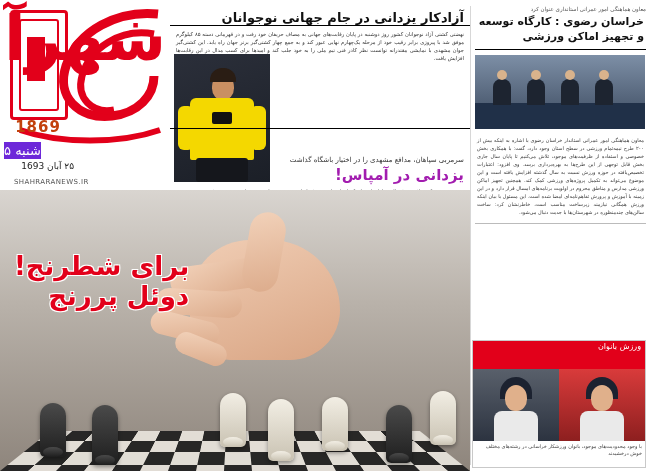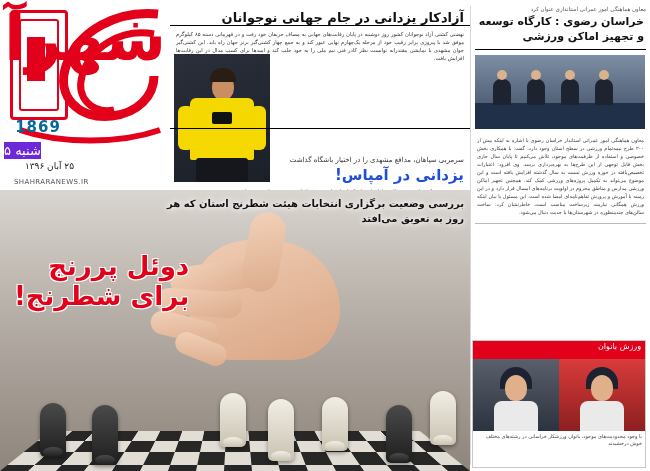--- a/index.html
+++ b/index.html
@@ -6,58 +6,58 @@
   body{width:650px;height:471px;font-family:"DejaVu Sans",sans-serif;overflow:hidden;}
   .page{position:relative;width:650px;height:471px;background:#ffffff;}
 
   
   .masthead{position:absolute;left:0;top:0;width:170px;height:190px;background:#ffffff;}
   .logo-swoosh{position:absolute;left:8px;top:4px;width:156px;height:150px;}
   .logo-word{position:absolute;right:4px;top:8px;font-size:62px;line-height:1;color:#e2001a;font-weight:bold;font-family:"DejaVu Sans",sans-serif;direction:rtl;letter-spacing:-2px;}
   .red-frame{position:absolute;left:10px;top:10px;width:52px;height:104px;border:3px solid #e2001a;border-radius:4px;}
   .red-frame .inner{position:absolute;left:6px;top:6px;right:6px;bottom:6px;border:2px solid #e2001a;border-radius:3px;}
   .red-frame .sq{position:absolute;left:14px;top:24px;width:18px;height:44px;background:#e2001a;}
-  .issue-no{position:absolute;left:12px;top:118px;width:52px;text-align:center;font-size:15px;font-weight:bold;color:#0369a1;letter-spacing:1px;}
+  .issue-no{position:absolute;left:12px;top:118px;width:52px;text-align:center;font-size:15px;font-weight:bold;color:#c2410c;letter-spacing:1px;}
   .date-box{position:absolute;left:4px;top:140px;width:70px;height:46px;}
   .date-box .rev{background:#6d28d9;color:#fff;font-size:13px;padding:1px 0;display:inline-block;}
   .date-line{font-size:9px;color:#222;margin-top:2px;direction:rtl;}
   .site-url{position:absolute;left:2px;top:178px;font-size:7px;color:#555;letter-spacing:.4px;margin-left:12px;}
 
   
   .top-center{position:absolute;left:170px;top:8px;width:300px;height:182px;}
   .headline-main{direction:rtl;text-align:right;font-size:13px;font-weight:bold;color:#111;padding:2px 6px 0 6px;border-bottom:1px solid #000;}
   .body-text{direction:rtl;text-align:justify;font-size:5.2px;line-height:1.55;color:#333;padding:4px 6px;}
   .player-photo{position:absolute;left:4px;top:46px;width:96px;height:128px;background:linear-gradient(160deg,#2b2f3a 0%,#1b1f27 100%);overflow:hidden;}
   .jersey{position:absolute;left:16px;top:44px;width:64px;height:62px;background:#f4d800;border-radius:6px 6px 2px 2px;}
   .jersey:after{content:"";position:absolute;left:22px;top:14px;width:20px;height:12px;background:#111;border-radius:2px;}
   .head{position:absolute;left:38px;top:20px;width:22px;height:26px;background:#c98f62;border-radius:50% 50% 45% 45%;}
   .hair{position:absolute;left:36px;top:14px;width:26px;height:14px;background:#2a1d14;border-radius:12px 12px 0 0;}
   .arm-l{position:absolute;left:4px;top:52px;width:16px;height:44px;background:#f4d800;border-radius:6px;}
   .arm-r{position:absolute;left:76px;top:52px;width:16px;height:44px;background:#f4d800;border-radius:6px;}
   .shorts{position:absolute;left:22px;top:104px;width:52px;height:24px;background:#15171c;border-radius:3px;}
 
   .subhead-strip{position:absolute;left:0;top:120px;width:300px;border-top:1px solid #000;}
   .sub-kicker{direction:rtl;text-align:right;font-size:7px;color:#333;padding:3px 6px 0 6px;margin-top:24px;}
-  .sub-headline{direction:rtl;text-align:right;font-size:15px;font-weight:bold;color:#1d4ed8;padding:2px 6px;}
+  .sub-headline{direction:rtl;text-align:right;font-size:15px;font-weight:bold;color:#a21caf;padding:2px 6px;}
   .sub-body{direction:rtl;text-align:justify;font-size:5px;line-height:1.5;color:#444;padding:2px 6px;}
 
   
   .right-col{position:absolute;left:470px;top:6px;width:176px;height:459px;border-left:1px solid #d7d7d7;padding-left:4px;box-sizing:border-box;}
   .rc-kicker{direction:rtl;text-align:right;font-size:5.5px;color:#555;}
   .rc-headline{direction:rtl;text-align:right;font-size:11px;font-weight:bold;color:#111;line-height:1.4;padding:2px 2px 4px 2px;border-bottom:1px solid #000;}
   .rc-photo{margin:5px 0 4px 0;width:170px;height:74px;background:linear-gradient(180deg,#7d8fa6 0%,#39475c 100%);position:relative;overflow:hidden;}
   .rc-photo .table{position:absolute;left:0;bottom:0;width:100%;height:26px;background:#203048;}
   .rc-photo .p{position:absolute;bottom:24px;width:18px;height:26px;background:#1d2430;border-radius:8px 8px 0 0;}
   .rc-photo .p i{position:absolute;left:4px;top:-9px;width:10px;height:10px;background:#d9b38c;border-radius:50%;display:block;}
   .rc-body{direction:rtl;text-align:justify;font-size:5px;line-height:1.6;color:#3a3a3a;padding:3px 2px;}
   .rc-divider{border-top:1px solid #bbb;margin:4px 0;}
 
   
   .sports-box{position:absolute;left:472px;top:340px;width:172px;height:126px;border:1px solid #c9c9c9;}
-  .sports-header{height:18px;background:#e2001a;color:#fff;font-size:8px;direction:rtl;text-align:right;padding:1px 4px 0 0;box-sizing:border-box;}
+  .sports-header{height:28px;background:#e2001a;color:#fff;font-size:8px;direction:rtl;text-align:right;padding:1px 4px 0 0;box-sizing:border-box;}
   .sports-photo{position:relative;height:72px;background:#2b3a55;overflow:hidden;display:flex;}
   .sp-half{flex:1;position:relative;}
   .sp-half.left{background:linear-gradient(180deg,#59606b,#2c3340);}
   .sp-half.right{background:linear-gradient(180deg,#d93b3b,#8d1f1f);}
   .sp-face{position:absolute;left:50%;top:16px;transform:translateX(-50%);width:22px;height:26px;background:#e0b08b;border-radius:50% 50% 45% 45%;}
   .sp-scarf{position:absolute;left:50%;top:8px;transform:translateX(-50%);width:32px;height:22px;background:#1c2230;border-radius:16px 16px 0 0;}
   .sp-body{position:absolute;left:50%;bottom:0;transform:translateX(-50%);width:44px;height:30px;background:#eaeaea;border-radius:8px 8px 0 0;}
   .sports-caption{direction:rtl;text-align:right;font-size:5px;color:#444;padding:2px 3px;line-height:1.4;}
   .sports-title{direction:rtl;text-align:right;font-size:9px;font-weight:bold;color:#111;padding:1px 3px 2px 3px;}
 
@@ -97,21 +97,21 @@
       </svg>
     </div>
     <div class="logo-word">شهرآرا</div>
     <div class="red-frame">
       <div class="inner"></div>
       <div class="sq"></div>
     </div>
     <div class="issue-no">1869</div>
     <div class="date-box">
       <span class="rev">۵ شنبه</span>
-      <div class="date-line">۲۵ آبان ۱۳۹۶</div>
+      <div class="date-line">۲۵ آبان 1693</div>
     </div>
     <div class="site-url">SHAHRARANEWS.IR</div>
   </div>
 
   <div class="top-center">
     <div class="headline-main">آزادکار یزدانی در جام جهانی نوجوانان</div>
     <div class="body-text">نهضتی کشتی آزاد نوجوانان کشور روز دوشنبه در پایان رقابت‌های جهانی به مصاف حریفان خود رفت و در قهرمانی دسته ۸۵ کیلوگرم موفق شد با پیروزی برابر رقیب خود از مرحله یک‌چهارم نهایی عبور کند و به جمع چهار کشتی‌گیر برتر جهان راه یابد. این کشتی‌گیر جوان مشهدی با نمایشی مقتدرانه توانست نظر کادر فنی تیم ملی را به خود جلب کند و امیدها برای کسب مدال در این رقابت‌ها افزایش یافت.</div>
 
     <div class="player-photo">
       <div class="head"></div>
@@ -182,21 +182,20 @@
 
     <div class="hand">
       <div class="palm"></div>
       <div class="finger f1"></div>
       <div class="finger f2"></div>
       <div class="finger f3"></div>
       <div class="finger f4"></div>
       <div class="finger thumb"></div>
     </div>
 
-    <div class="main-kicker">بررسی وضعیت برگزاری انتخابات هیئت شطرنج استان که هر روز به تعویق می‌افتد</div>
     <div class="main-title">
+      <span>برای شطرنج!</span>
       <span>دوئل پررنج</span>
-      <span>برای شطرنج!</span>
     </div>
 
   </div>
 
 </div>
 
 </body></html>

